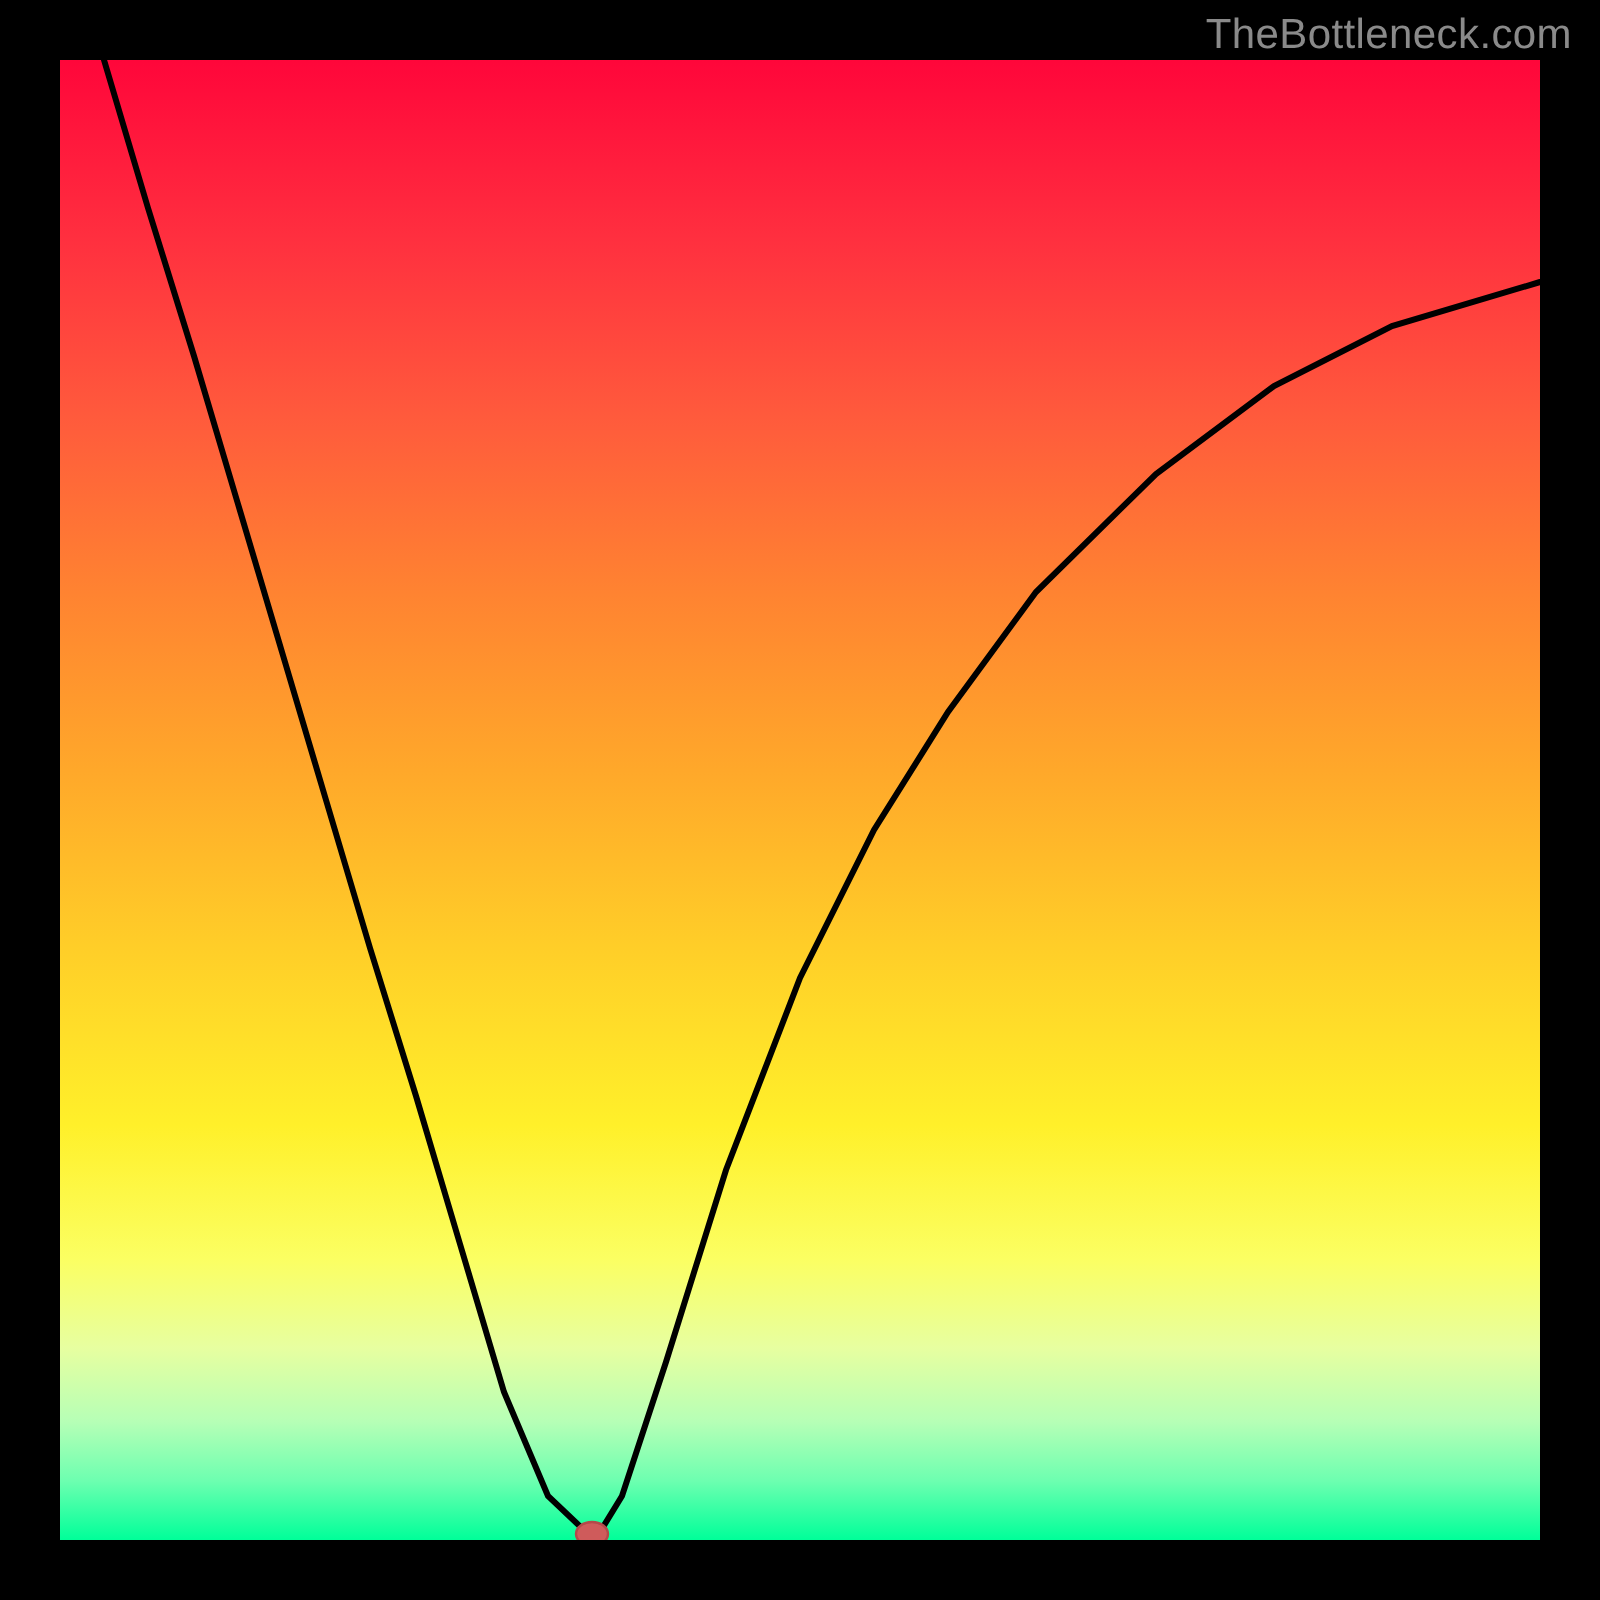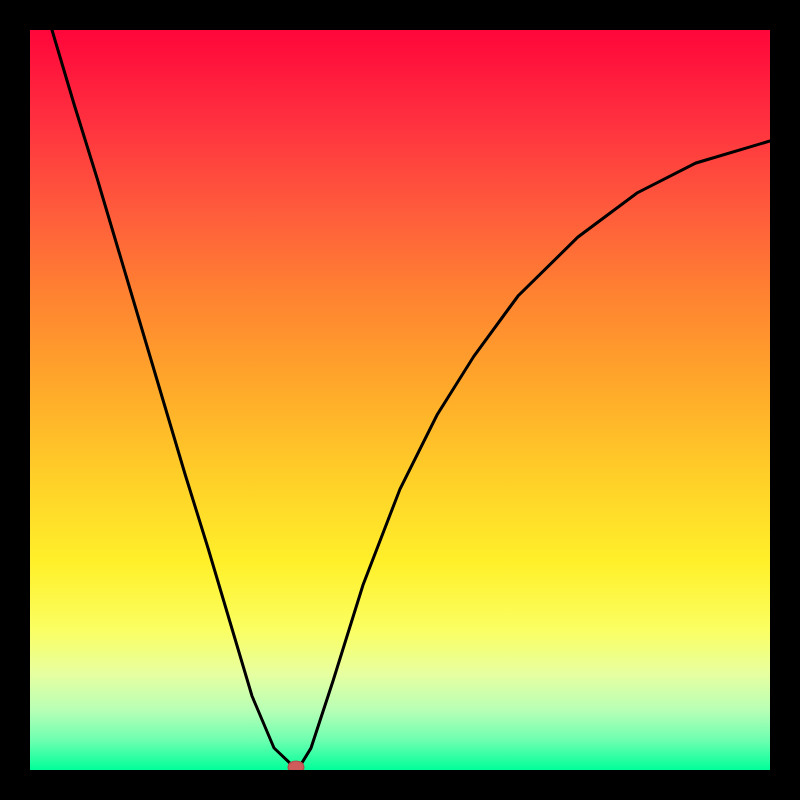--- a/index.html
+++ b/index.html
@@ -87,13 +87,14 @@
                L 488 266
                L 548 207
                L 607 163
                L 666 133
                L 740 111"></path>
 
       <ellipse cx="266" cy="737" rx="8" ry="6" fill="#cf5b5b" stroke="#b34a4a" stroke-width="1.2"></ellipse>
     </svg>
   </div>
 
+  <div class="watermark">TheBottleneck.com</div>
 </div>
 
 </body></html>

